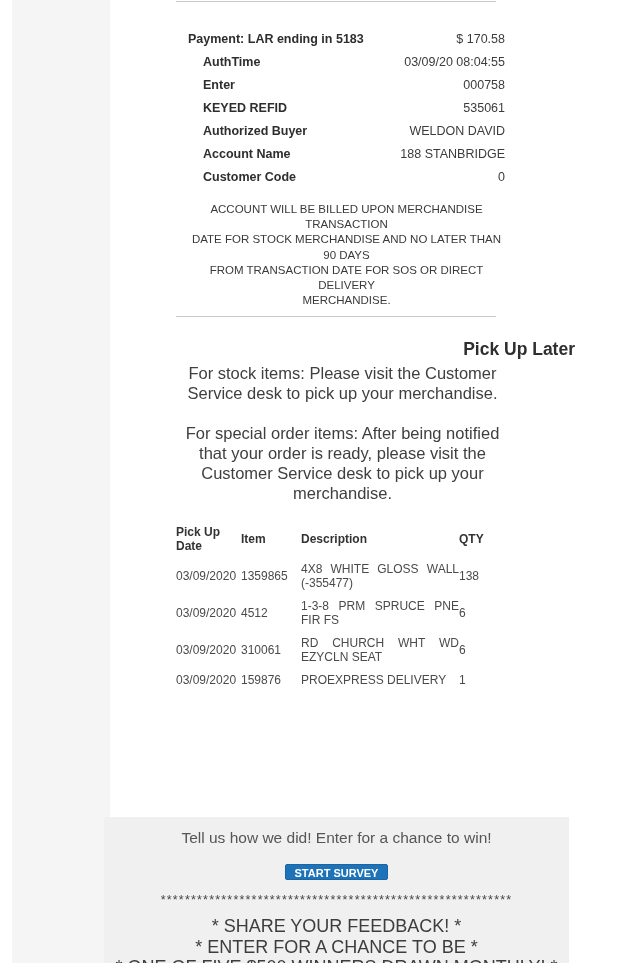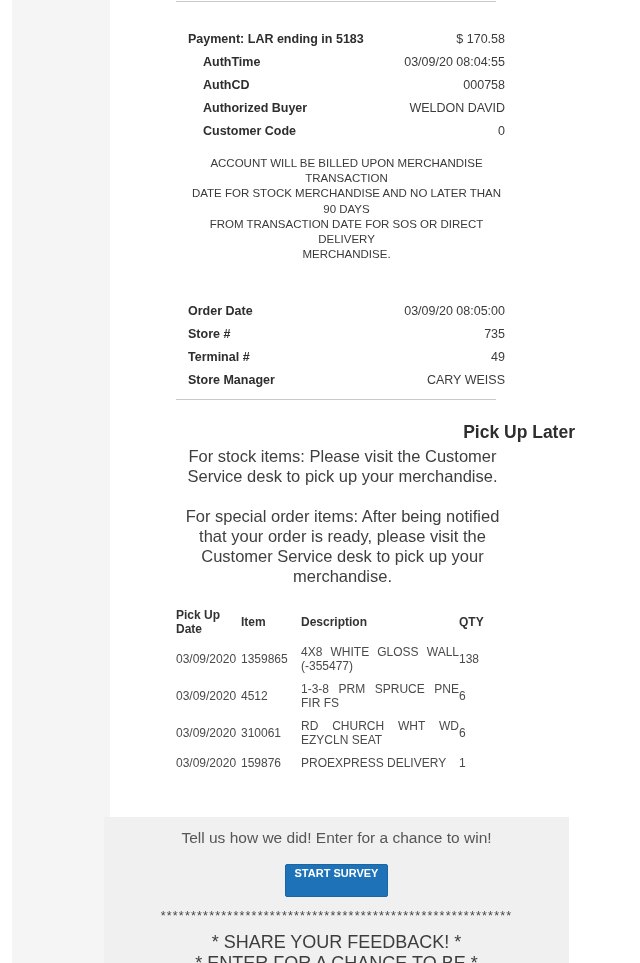--- a/index.html
+++ b/index.html
@@ -31,21 +31,21 @@
   table.pickup th { font-size:12px; font-weight:bold; color:#333; text-align:left; vertical-align:middle; padding:4px 0; }
   table.pickup td { font-size:12px; color:#4a4a4a; vertical-align:middle; padding:4.5px 0; }
   td.desc { text-align:justify; padding-right:3px; }
   col.c-date{width:65px;} col.c-item{width:60px;} col.c-desc{width:158px;} col.c-qty{width:36px;}
 
   .survey-panel { position:absolute; left:104px; top:817px; width:465px; height:146px; background:#f0f0f1; }
   .survey-title { margin-top:11px; text-align:center; font-size:15.5px; line-height:19px; color:#565656; }
   .btn-wrap { text-align:center; margin-top:16px; }
   .start-survey { display:inline-block; background:#1e73b8; color:#ffffff; border:1px solid #1a66a3;
                   font-family:"Liberation Sans", sans-serif; font-size:11px; font-weight:bold;
-                  padding:2px 9px 17px; border-radius:2px; cursor:pointer; }
+                  padding:2px 9px 0; border-radius:2px; cursor:pointer; }
   .stars { margin-top:12px; text-align:center; font-size:12.5px; letter-spacing:1.2px; color:#444;
            white-space:nowrap; overflow:hidden; }
   .big-lines { margin-top:9px; text-align:center; font-size:18px; line-height:20.5px; color:#3d3d3d;
                white-space:pre-line; }
 </style>
 </head>
 <body>
 
 <div class="side-strip" style="background: rgb(245, 245, 246);"></div>
 
@@ -56,59 +56,49 @@
   <div class="kv-block first">
     <div class="kv-row">
       <span class="kv-label">Payment: LAR ending in 5183</span>
       <span class="kv-value">$ 170.58</span>
     </div>
     <div class="kv-row indent">
       <span class="kv-label">AuthTime</span>
       <span class="kv-value">03/09/20 08:04:55</span>
     </div>
     <div class="kv-row indent">
-      <span class="kv-label">AuthCD</span>
+      <span class="kv-label">Enter</span>
       <span class="kv-value">000758</span>
+    </div>
+    <div class="kv-row indent">
+      <span class="kv-label">KEYED REFID</span>
+      <span class="kv-value">535061</span>
     </div>
     <div class="kv-row indent">
       <span class="kv-label">Authorized Buyer</span>
       <span class="kv-value">WELDON DAVID</span>
+    </div>
+    <div class="kv-row indent">
+      <span class="kv-label">Account Name</span>
+      <span class="kv-value">188 STANBRIDGE</span>
     </div>
     <div class="kv-row indent">
       <span class="kv-label">Customer Code</span>
       <span class="kv-value">0</span>
     </div>
   </div>
 
   <div class="notice">ACCOUNT WILL BE BILLED UPON MERCHANDISE
 TRANSACTION
 DATE FOR STOCK MERCHANDISE AND NO LATER THAN
 90 DAYS
 FROM TRANSACTION DATE FOR SOS OR DIRECT
 DELIVERY
 MERCHANDISE.</div>
 
-  <div class="kv-block second">
-    <div class="kv-row">
-      <span class="kv-label">Order Date</span>
-      <span class="kv-value">03/09/20 08:05:00</span>
-    </div>
-    <div class="kv-row">
-      <span class="kv-label">Store #</span>
-      <span class="kv-value">735</span>
-    </div>
-    <div class="kv-row">
-      <span class="kv-label">Terminal #</span>
-      <span class="kv-value">49</span>
-    </div>
-    <div class="kv-row">
-      <span class="kv-label">Store Manager</span>
-      <span class="kv-value">CARY WEISS</span>
-    </div>
-  </div>
 
   <div class="divider mid"></div>
 
   <div class="pickup-title">Pick Up Later</div>
   <div class="note">For stock items: Please visit the Customer
 Service desk to pick up your merchandise.</div>
   <div class="note special">For special order items: After being notified
 that your order is ready, please visit the
 Customer Service desk to pick up your
 merchandise.</div>

